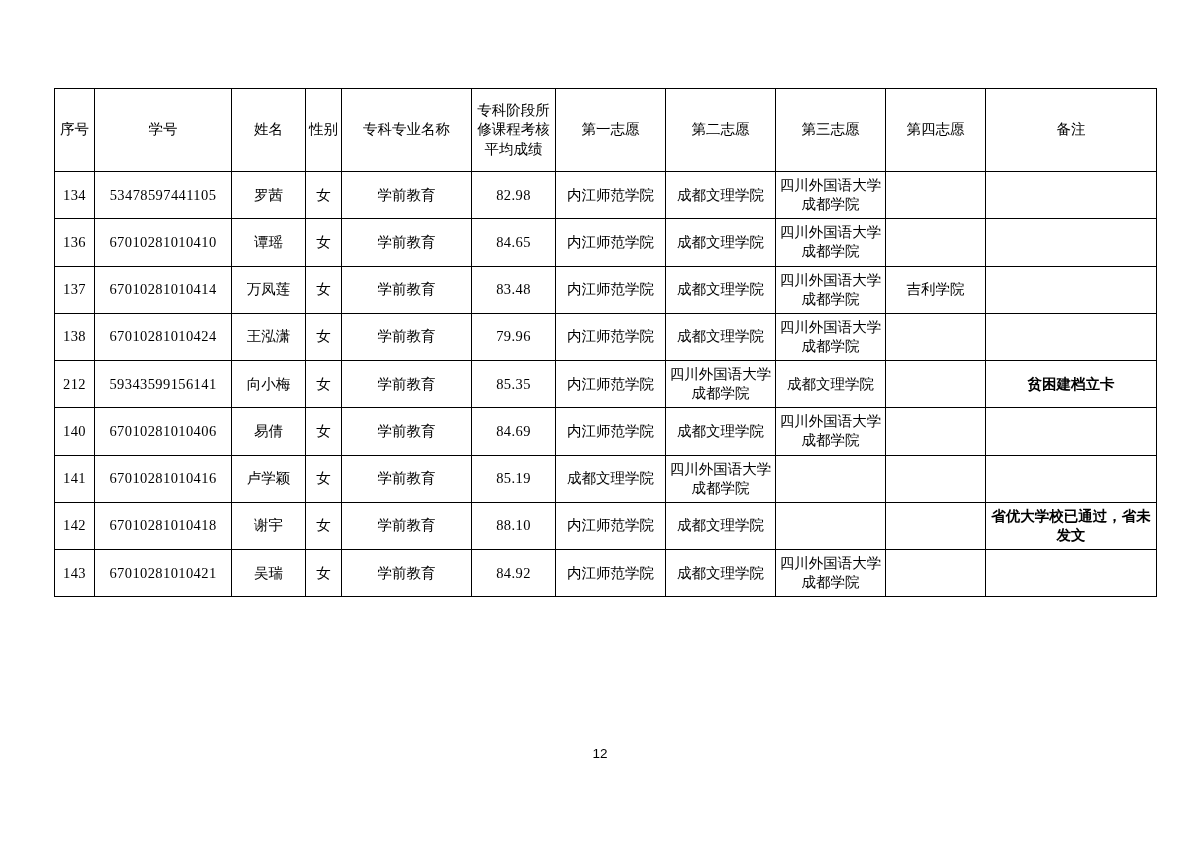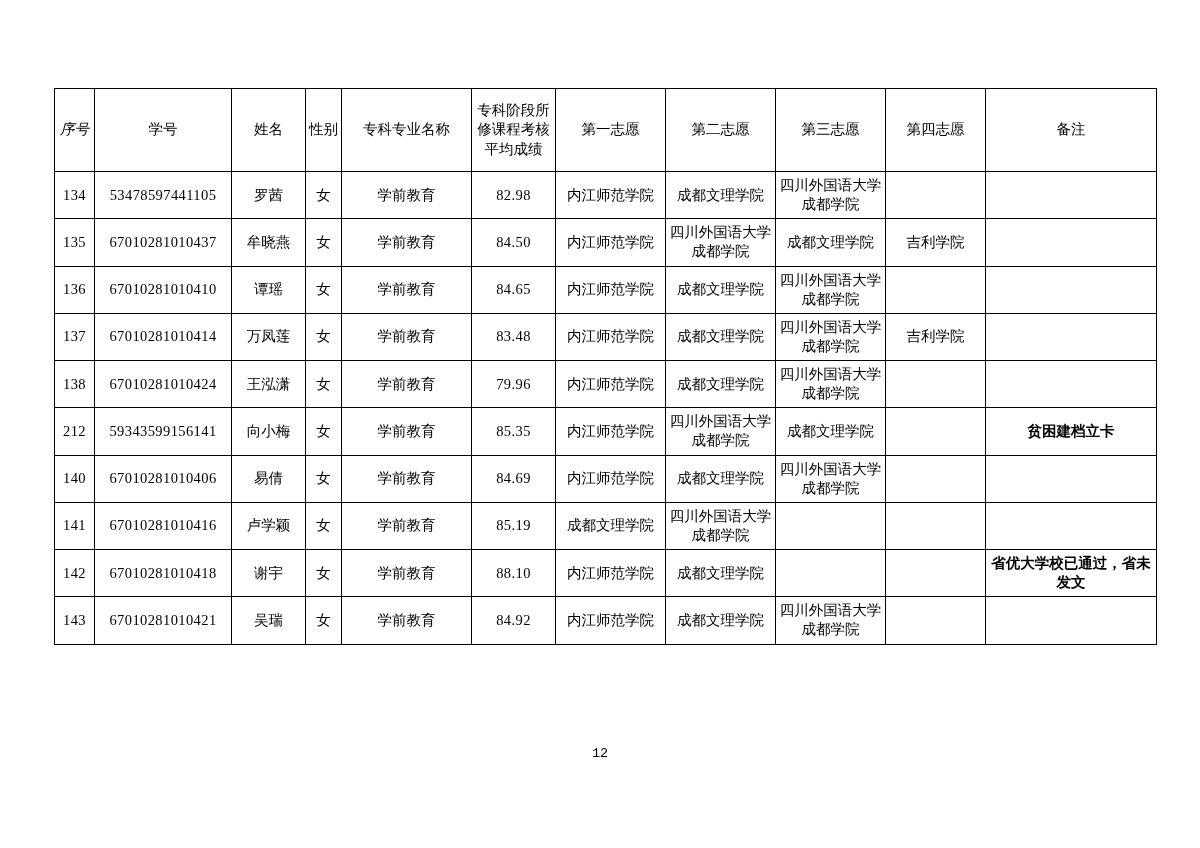--- a/index.html
+++ b/index.html
@@ -63,34 +63,33 @@
   col.c-w2       { width: 110px; }
   col.c-w3       { width: 110px; }
   col.c-w4       { width: 100px; }
   col.c-note     { width: 171px; }
 
   .hdr-narrow {
     letter-spacing: 0;
   }
   .hdr-seq {
     line-height: 1.3;
-    font-style: italic;
   }
   .num-cell {
     font-family: "Liberation Serif", "DejaVu Serif", serif;
     letter-spacing: 0.4px;
   }
   .page-number {
     position: absolute;
     left: 0;
     top: 746px;
     width: 1200px;
     text-align: center;
     font-size: 13.5px;
-    font-family: Liberation Mono, monospace;
+    font-family: Liberation Sans, sans-serif;
   }
   .note-left {
     text-align: center;
     padding-left: 6px;
     padding-right: 6px;
     font-weight: bold;
   }
 </style>
 </head>
 <body>
@@ -135,33 +134,20 @@
           <td>女</td>
           <td>学前教育</td>
           <td class="num-cell">82.98</td>
           <td>内江师范学院</td>
           <td>成都文理学院</td>
           <td>四川外国语大学成都学院</td>
           <td></td>
           <td class="note-left"></td>
         </tr>
         <tr>
-          <td class="num-cell">135</td>
-          <td class="num-cell">67010281010437</td>
-          <td>牟晓燕</td>
-          <td>女</td>
-          <td>学前教育</td>
-          <td class="num-cell">84.50</td>
-          <td>内江师范学院</td>
-          <td>四川外国语大学成都学院</td>
-          <td>成都文理学院</td>
-          <td>吉利学院</td>
-          <td class="note-left"></td>
-        </tr>
-        <tr>
           <td class="num-cell">136</td>
           <td class="num-cell">67010281010410</td>
           <td>谭瑶</td>
           <td>女</td>
           <td>学前教育</td>
           <td class="num-cell">84.65</td>
           <td>内江师范学院</td>
           <td>成都文理学院</td>
           <td>四川外国语大学成都学院</td>
           <td></td>

